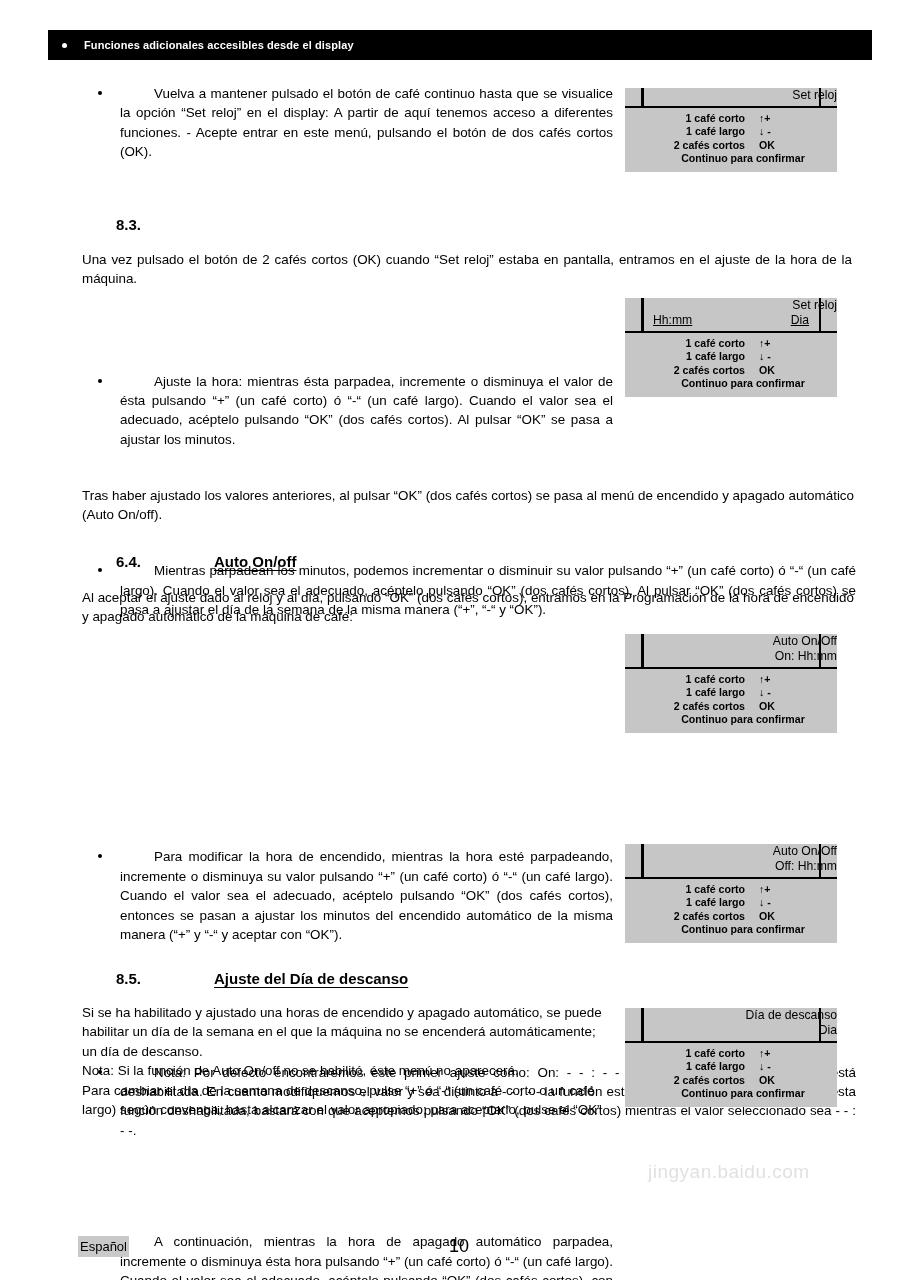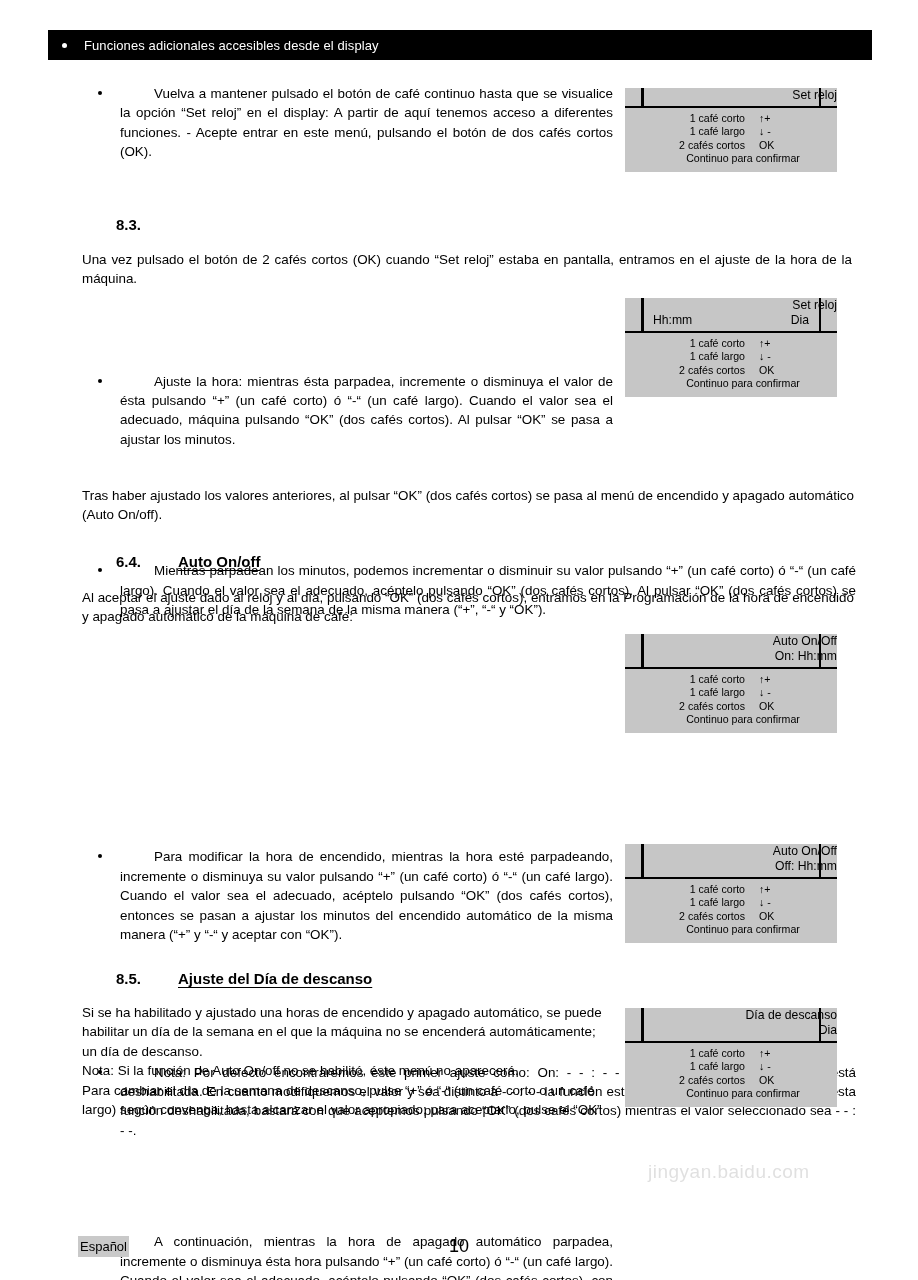--- a/index.html
+++ b/index.html
@@ -35,22 +35,22 @@
   }
   .header-bullet {
     width: 5px;
     height: 5px;
     border-radius: 50%;
     background: #ffffff;
     margin-right: 17px;
     flex: 0 0 auto;
   }
   .header-title {
-    font-size: 13px;
-    font-weight: normal;
+    font-size: 11px;
+    font-weight: bold;
     letter-spacing: 0.1px;
     white-space: nowrap;
   }
 
   
   .block {
     position: absolute;
     box-sizing: border-box;
   }
   .para {
@@ -80,20 +80,21 @@
     text-indent: 34px;
   }
 
   
   .heading {
     position: absolute;
     display: flex;
     align-items: baseline;
     font-size: 15px;
     font-weight: bold;
+    gap: 36px;
   }
   .heading .num {
     width: 62px;
     flex: 0 0 auto;
   }
   .heading .ttl {
     text-decoration: underline;
     text-underline-offset: 3px;
   }
 
@@ -132,23 +133,25 @@
   .db-sub {
     font-size: 12.2px;
     line-height: 15px;
     display: block;
   }
   .db-sub.split {
     display: flex;
     justify-content: space-between;
     padding: 0 28px;
     box-sizing: border-box;
+    text-decoration: underline;
   }
   .db-legend {
     padding: 4px 0 6px 0;
+    font-weight: bold;
   }
   .db-legend-row {
     display: flex;
     justify-content: center;
     font-size: 10.6px;
     line-height: 13.4px;
     white-space: pre;
   }
   .db-legend-row .lbl {
     width: 84px;
@@ -248,21 +251,21 @@
   </div>
 
   <div class="heading" style="left:116px; top:216px;">
     <span class="num">8.3.</span>
   </div>
 
   <div class="block para" style="left:82px; top:250px; width:770px;">Una vez pulsado el botón de 2 cafés cortos (OK) cuando “Set reloj” estaba en pantalla, entramos en el ajuste de la hora de la máquina.</div>
 
   <div class="block para bullet-row" style="left:88px; top:294px; width:525px;">
     <span class="bullet"></span>
-    <span class="btext">Ajuste la hora: mientras ésta parpadea, incremente o disminuya el valor de ésta pulsando “+” (un café corto) ó “-“ (un café largo). Cuando el valor sea el adecuado, máquina pulsando “OK” (dos cafés cortos). Al pulsar “OK” se pasa a ajustar los minutos.</span>
+    <span class="btext">Ajuste la hora: mientras ésta parpadea, incremente o disminuya el valor de ésta pulsando “+” (un café corto) ó “-“ (un café largo). Cuando el valor sea el adecuado, acéptelo pulsando “OK” (dos cafés cortos). Al pulsar “OK” se pasa a ajustar los minutos.</span>
   </div>
 
   <div class="display-box" style="left:625px; top:298px;">
     <div class="db-top">
       <span class="db-title">Set reloj</span>
       <span class="db-sub split">
         <span>Hh:mm</span>
         <span>Dia</span>
       </span>
     </div>

